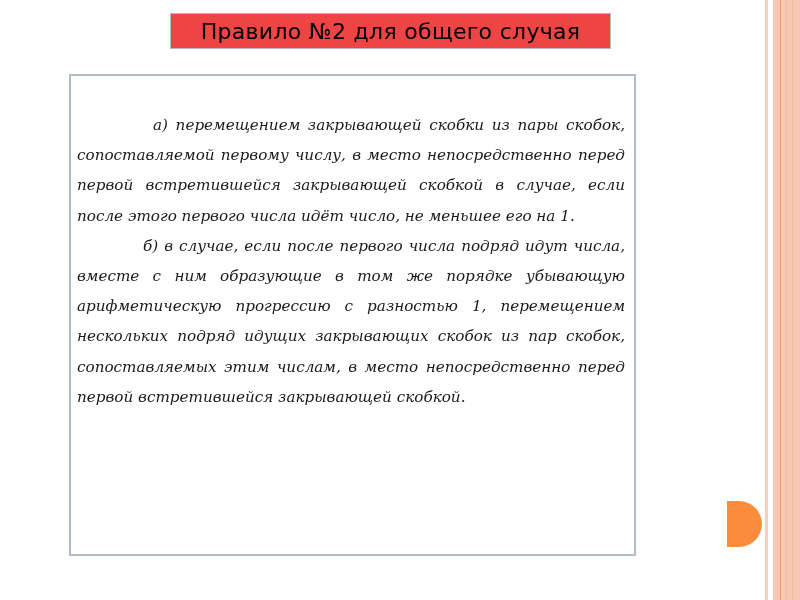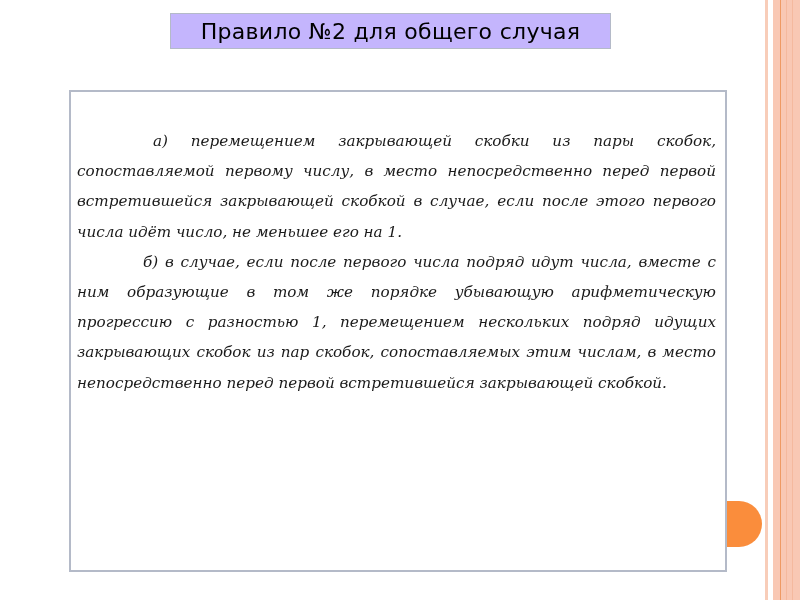--- a/index.html
+++ b/index.html
@@ -10,31 +10,31 @@
   }
   .stripe { position: absolute; top: 0; height: 600px; }
   .s1 { left: 765px; width: 3px; background: #f8cdb9; }
   .s2 { left: 773px; width: 27px; background: #f9c8b4; }
   .s3 { left: 780px; width: 1px; background: #ef9a64; }
   .s4 { left: 786px; width: 1px; background: #f5b99e; }
   .s5 { left: 792px; width: 1px; background: #f5b99e; }
 
   .title-box {
     position: absolute; left: 170px; top: 13px; width: 441px; height: 36px;
-    border: 1px solid #b4bac8; background: #c4b5fd;
+    border: 1px solid #b4bac8; background: #ef4444;
     display: flex; align-items: center; justify-content: center;
     box-sizing: border-box;
   }
   .title-text {
     font-family: "DejaVu Sans", sans-serif;
     font-size: 22px; color: #000; letter-spacing: 0.3px;
   }
 
   .content-box {
-    position: absolute; left: 69px; top: 90px; width: 658px; height: 482px;
+    position: absolute; left: 69px; top: 74px; width: 567px; height: 482px;
     border: 2px solid #b4bac8; box-sizing: border-box; background: #fff;
   }
   .content-inner {
     position: absolute; left: 6px; right: 9px; top: 34px;
     font-family: "DejaVu Serif", serif; font-style: italic;
     font-size: 15.2px; line-height: 30.2px; color: #1a1a1a;
     text-align: justify;
   }
   .para { margin: 0; }
   .para.indent-a { text-indent: 76px; }

